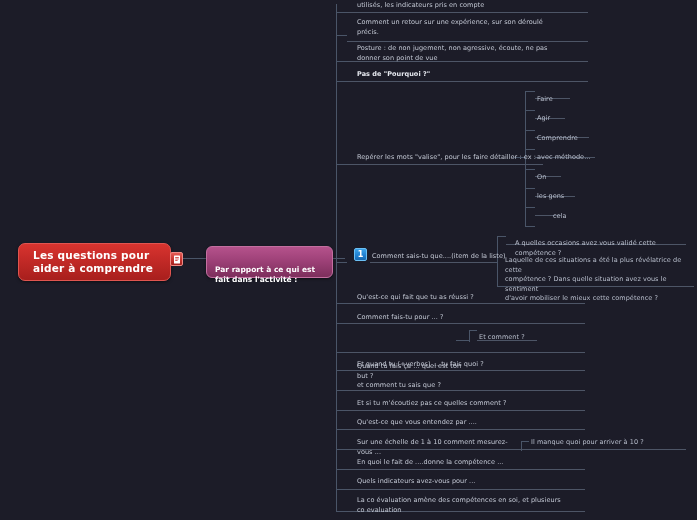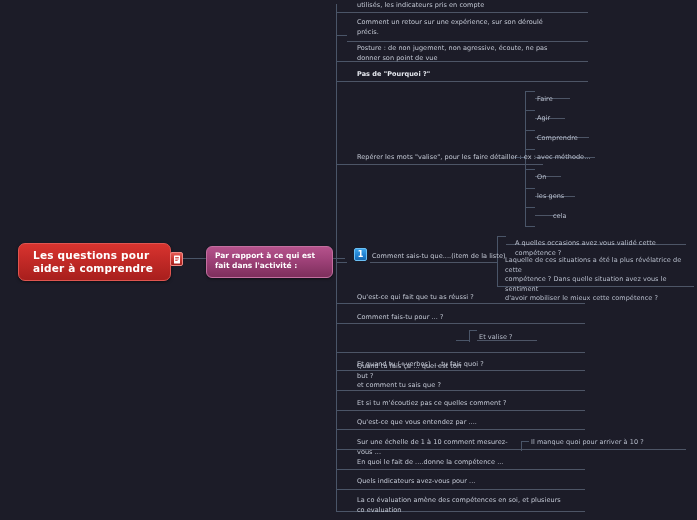--- a/index.html
+++ b/index.html
@@ -35,21 +35,21 @@
 
   
   .branch-node {
     position: absolute;
     left: 206px; top: 246px;
     width: 127px; height: 32px;
     border-radius: 6px;
     background: linear-gradient(to bottom, #b5528c 0%, #9e4178 45%, #7d2f5c 100%);
     border: 1px solid #c36fa0;
     box-shadow: 0 1px 3px rgba(0,0,0,.5);
-    padding: 4px 6px 0 8px;
+    padding: 18px 6px 0 8px;
     color: #ffffff;
     font-size: 7.5px;
     font-weight: bold;
     line-height: 10px;
   }
 
   
   .note-icon {
     position: absolute;
     left: 170px; top: 252px;
@@ -213,21 +213,21 @@
   <div class="item" style="left:372px; top:252px; width:140px;">Comment sais-tu que....(item de la liste)</div>
   <div class="item sub" style="left:505px; top:256px; width:190px;">Laquelle de ces situations a été la plus révélatrice de cette
 compétence ? Dans quelle situation avez vous le sentiment
 d'avoir mobiliser le mieux cette compétence ?</div>
   <div class="item sub" style="left:515px; top:239px; width:178px;">A quelles occasions avez vous validé cette compétence ?</div>
 
   <div class="item" style="left:357px; top:293px; width:232px;">Qu'est-ce qui fait que tu as réussi ?</div>
   <div class="item" style="left:357px; top:313px; width:232px;">Comment fais-tu pour ... ?</div>
   <div class="item" style="left:357px; top:333px; width:110px;margin-top:29px;">Quand tu fais ça ... quel est ton but ?
 et comment tu sais que ?</div>
-  <div class="item sub" style="left:479px; top:333px; width:60px;">Et valise ?</div>
+  <div class="item sub" style="left:479px; top:333px; width:60px;">Et comment ?</div>
   <div class="item" style="left:357px; top:360px; width:232px;">Et quand tu (+verbes) ....tu fais quoi ?</div>
   <div class="item" style="left:357px; top:399px; width:232px;">Et si tu m'écoutiez pas ce quelles comment ?</div>
   <div class="item" style="left:357px; top:418px; width:232px;">Qu'est-ce que vous entendez par ....</div>
   <div class="item" style="left:357px; top:438px; width:160px;">Sur une échelle de 1 à 10 comment mesurez-vous ...</div>
   <div class="item sub" style="left:531px; top:438px; width:156px;">Il manque quoi pour arriver à 10 ?</div>
   <div class="item" style="left:357px; top:477px; width:232px;">Quels indicateurs avez-vous pour ...</div>
   <div class="item" style="left:357px; top:458px; width:232px;">En quoi le fait de ....donne la compétence ...</div>
   <div class="item" style="left:357px; top:496px; width:232px;">La co évaluation amène des compétences en soi, et plusieurs
 co evaluation</div>
 

